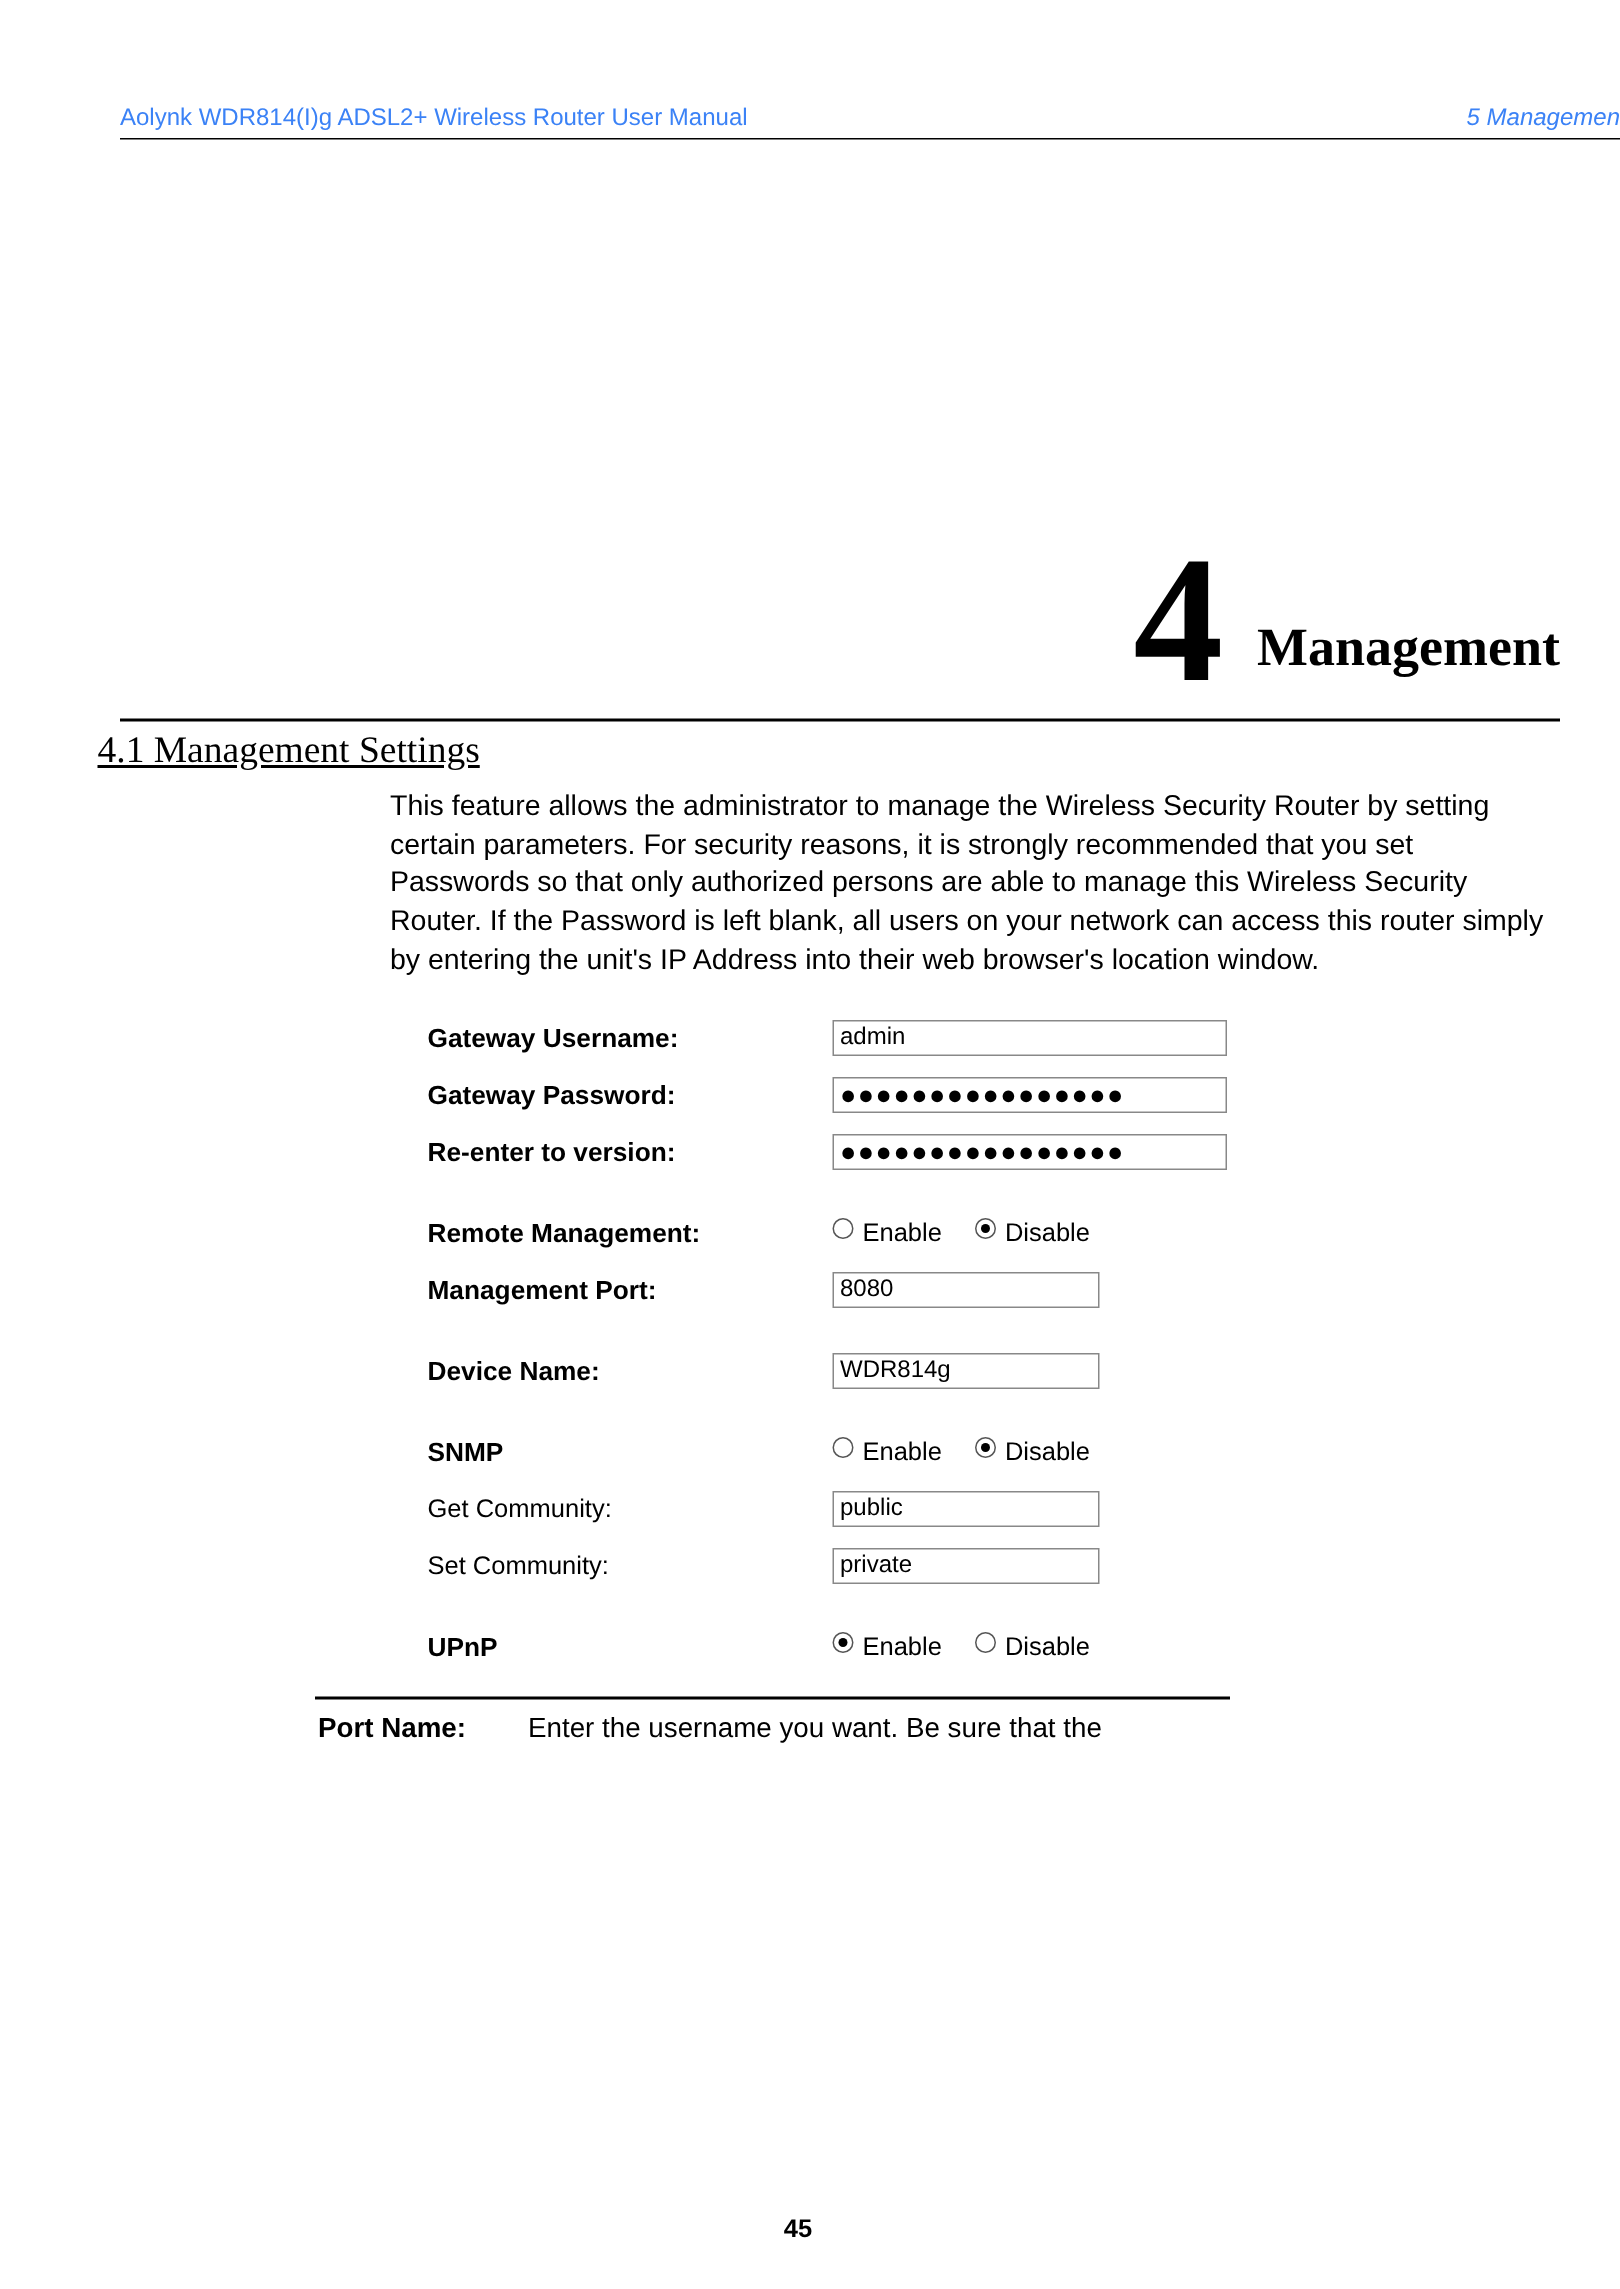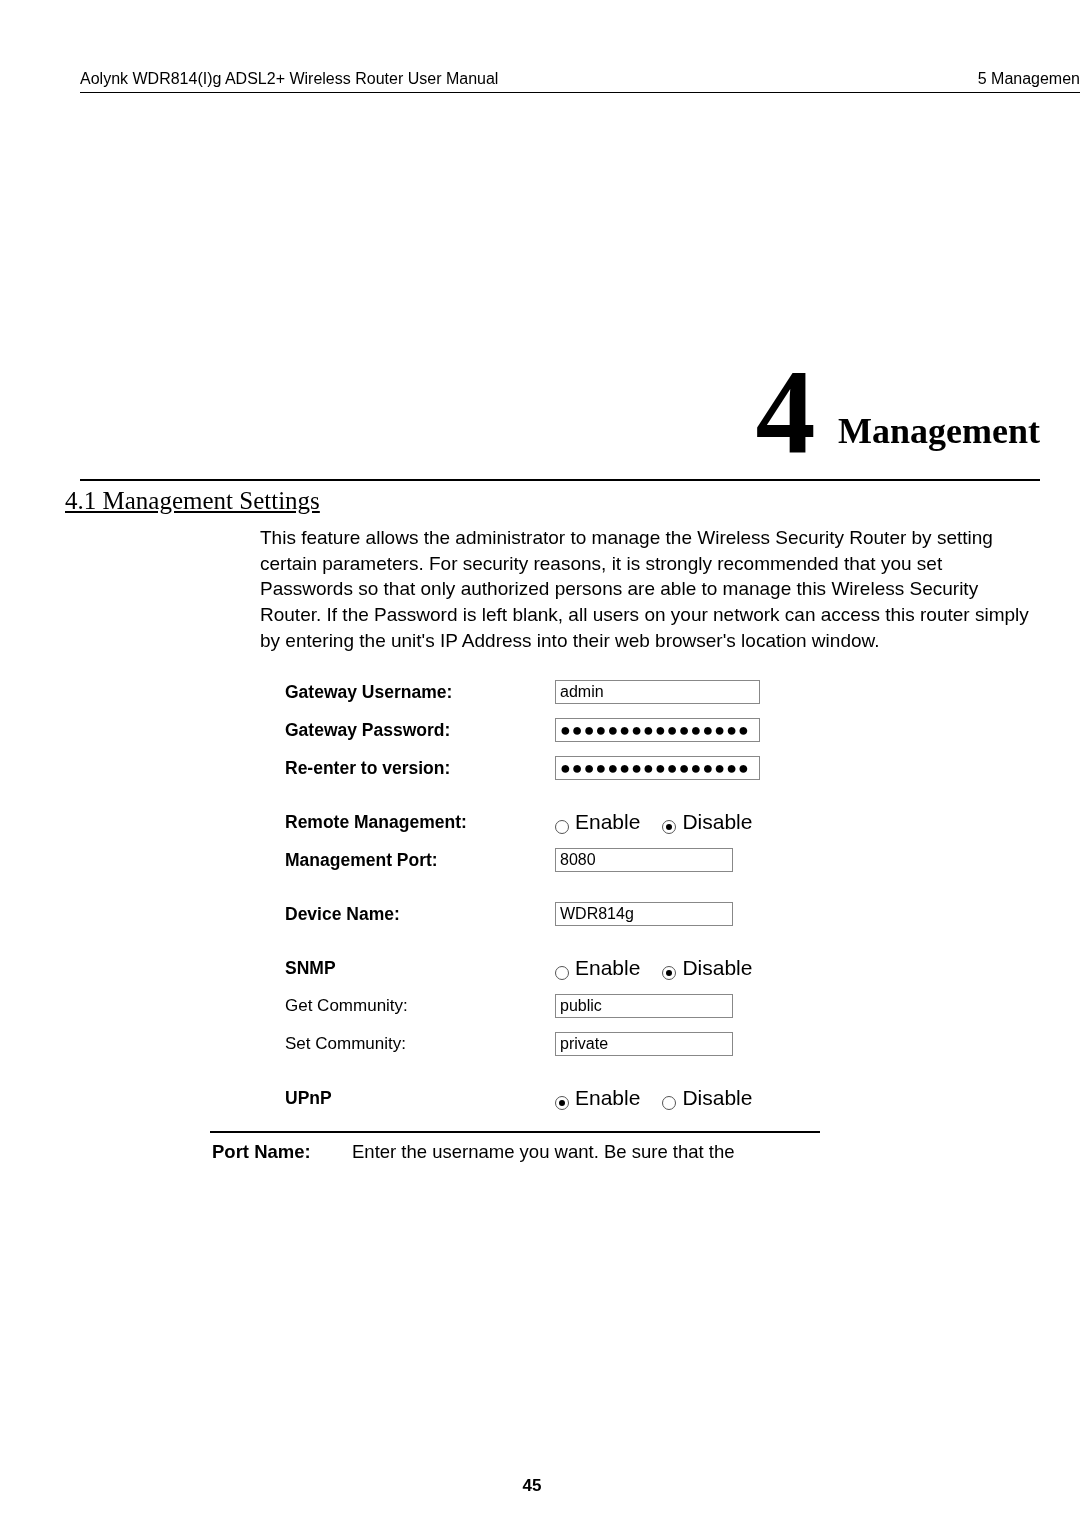--- a/index.html
+++ b/index.html
@@ -14,27 +14,28 @@
     box-sizing: border-box;
     width: 1080px;
     min-height: 1526px;
     padding: 70px 40px 30px 80px;
     position: relative;
   }
   .running-head {
     display: flex;
     justify-content: space-between;
     font-size: 16px;
-    color: #000000;
+    color: #3b82f6;
     border-bottom: 1.5px solid #000;
     padding-bottom: 4px;
     margin-right: -40px;
   }
   .running-head .right {
     text-align: center;
+    font-style: italic;
   }
   .chapter-block {
     margin-top: 260px;
     border-bottom: 2px solid #000;
     padding-bottom: 6px;
     text-align: right;
     margin-right: 0;
   }
   .chapter-number {
     font-family: "Times New Roman", Times, serif;
@@ -90,38 +91,38 @@
   .sub-label {
     min-width: 270px;
     font-size: 17px;
     font-weight: 400;
     padding-right: 20px;
     box-sizing: border-box;
   }
   .text-input {
     font-family: Arial, Helvetica, sans-serif;
     font-size: 16px;
-    width: 205px;
+    width: 263px;
     height: 24px;
     border: 1px solid #888;
     padding: 1px 4px;
     box-sizing: border-box;
   }
   .text-input.short {
     width: 178px;
   }
   .pw-dots {
     letter-spacing: 1px;
     font-size: 18px;
     line-height: 20px;
   }
   .radio-wrap {
     display: inline-flex;
-    align-items: flex-end;
-    font-size: 21px;
+    align-items: flex-start;
+    font-size: 17px;
     margin-right: 22px;
   }
   .radio {
     width: 12px; height: 12px;
     border: 1px solid #555;
     border-radius: 50%;
     margin-right: 6px;
     display: inline-flex;
     align-items: center;
     justify-content: center;

